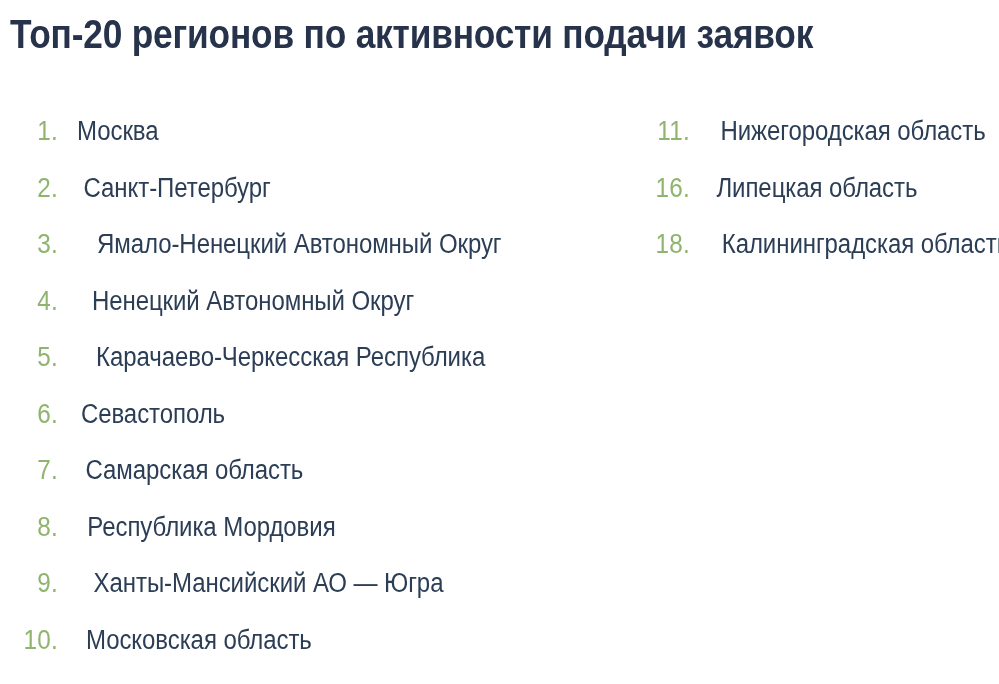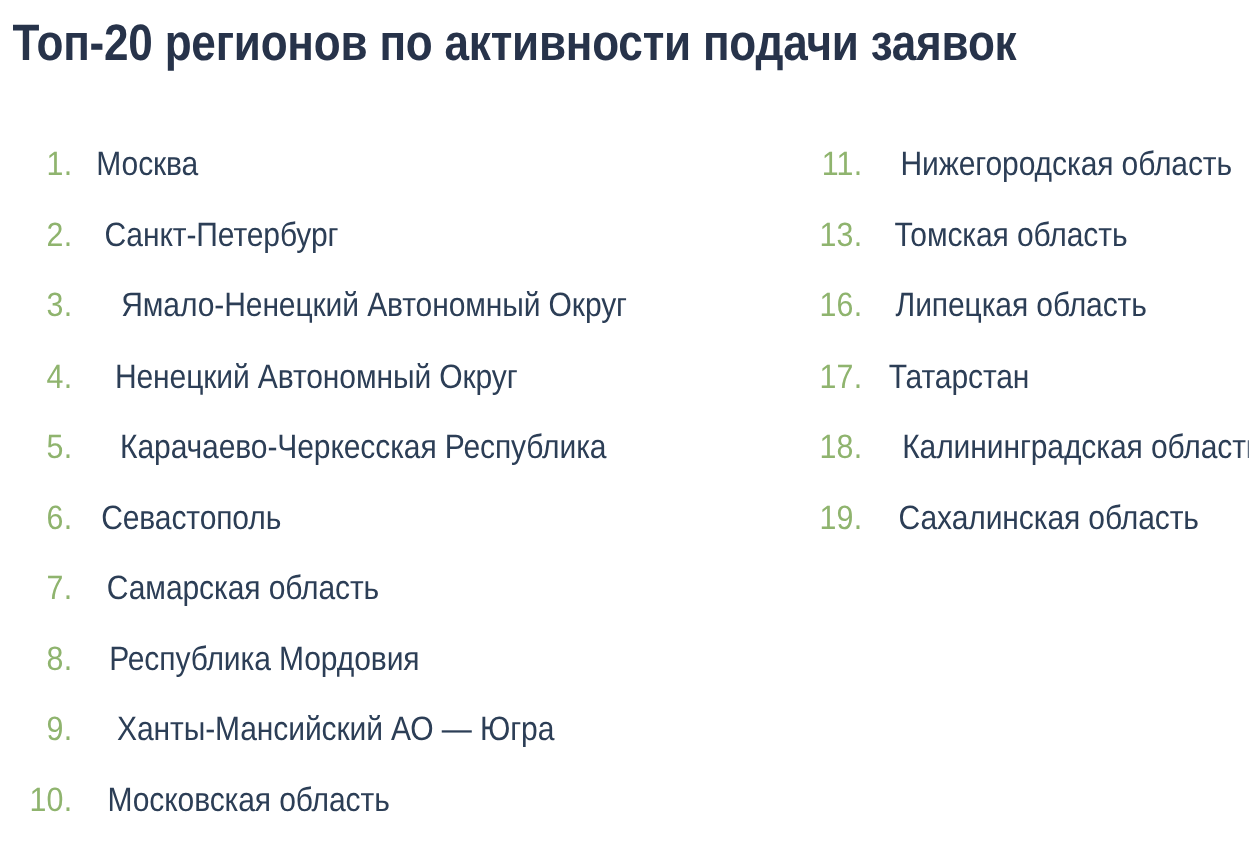--- a/index.html
+++ b/index.html
@@ -144,35 +144,23 @@
         <span class="rank-label">Московская область</span>
       </div>
     </div>
 
     <div class="rank-column right">
       <div class="rank-row">
         <span class="rank-num">11.</span>
         <span class="rank-label">Нижегородская область</span>
       </div>
       <div class="rank-row">
-        <span class="rank-num">13.</span>
-        <span class="rank-label">Томская область</span>
-      </div>
-      <div class="rank-row">
         <span class="rank-num">16.</span>
         <span class="rank-label">Липецкая область</span>
       </div>
       <div class="rank-row">
-        <span class="rank-num">17.</span>
-        <span class="rank-label">Татарстан</span>
-      </div>
-      <div class="rank-row">
         <span class="rank-num">18.</span>
         <span class="rank-label">Калининградская область</span>
-      </div>
-      <div class="rank-row">
-        <span class="rank-num">19.</span>
-        <span class="rank-label">Сахалинская область</span>
       </div>
     </div>
 
   </div>
 </div>
 
 </body></html>

